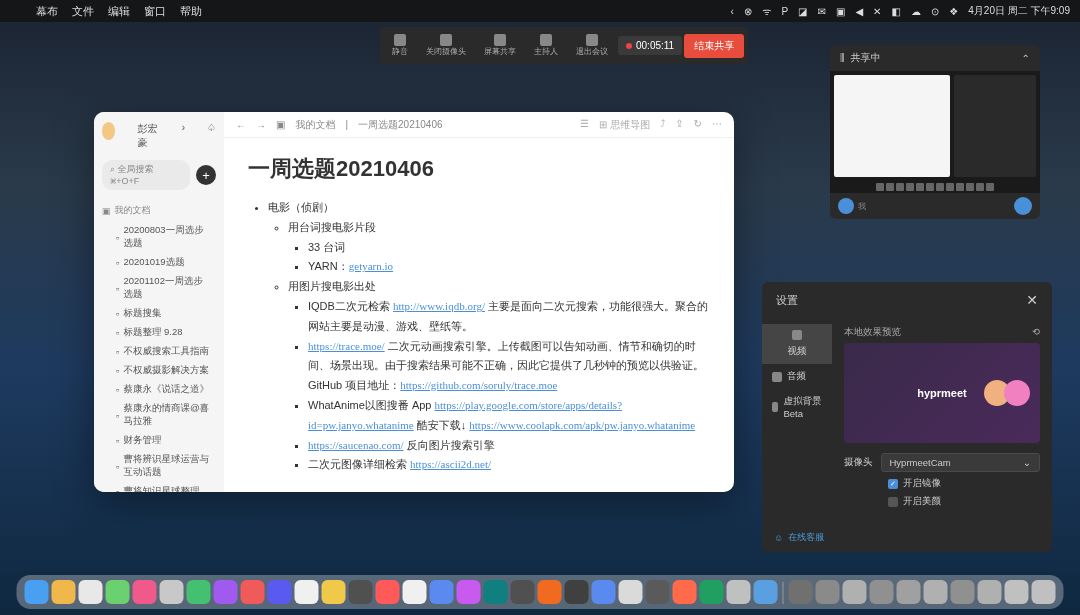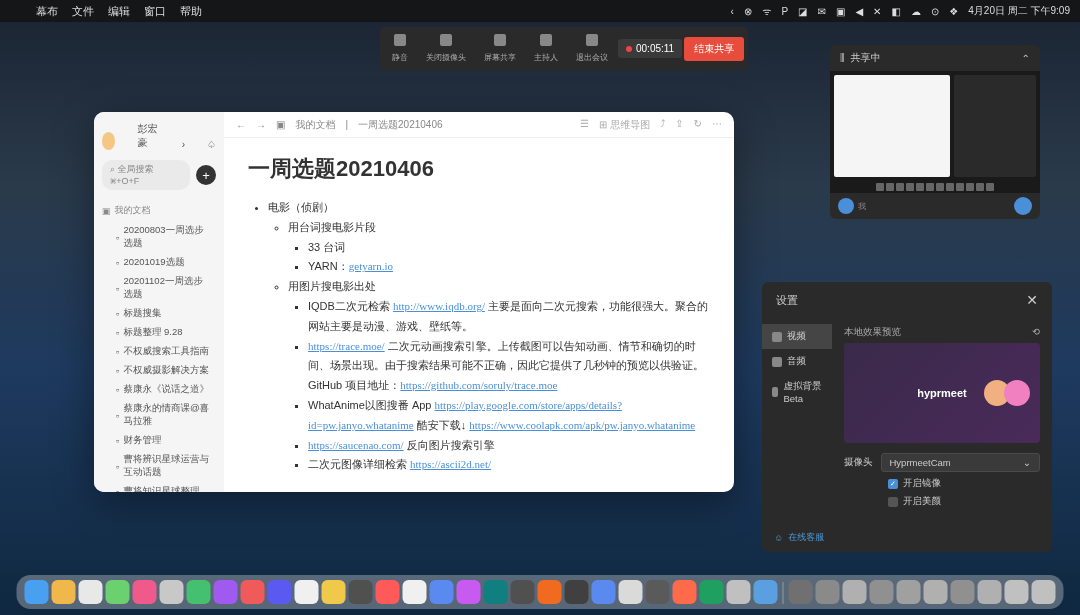--- a/index.html
+++ b/index.html
@@ -6,41 +6,41 @@
 body { width: 1080px; height: 615px; background: linear-gradient(180deg, #1a2332 0%, #2a3a4a 30%, #1e3a5f 60%, #0f2840 100%); position: relative; overflow: hidden; }
 
 
 .menubar { position: absolute; top: 0; left: 0; right: 0; height: 22px; background: rgba(20,20,20,0.85); display: flex; align-items: center; padding: 0 10px; color: #ddd; font-size: 11px; }
 .menubar-left { display: flex; gap: 14px; align-items: center; }
 .menubar-right { margin-left: auto; display: flex; gap: 10px; align-items: center; font-size: 10px; }
 .menu-icon { width: 12px; height: 12px; display: inline-flex; align-items: center; justify-content: center; }
 
 
 .meet-toolbar { position: absolute; top: 27px; left: 380px; display: flex; background: #2a2a2a; border-radius: 4px; padding: 4px; align-items: center; gap: 2px; }
-.meet-btn { display: flex; flex-direction: column; align-items: center; padding: 3px 8px; color: #aaa; font-size: 8px; gap: 6px; }
+.meet-btn { display: flex; flex-direction: column; align-items: center; padding: 3px 8px; color: #aaa; font-size: 8px; gap: 0; }
 .meet-btn .ico { width: 12px; height: 12px; background: #888; border-radius: 2px; }
 .meet-timer { background: #3a3a3a; padding: 4px 8px; border-radius: 3px; color: #fff; font-size: 10px; display: flex; align-items: center; gap: 4px; }
 .meet-timer .dot { width: 6px; height: 6px; background: #e44; border-radius: 50%; }
 .meet-end { background: #e74c3c; color: #fff; padding: 5px 10px; border-radius: 3px; font-size: 10px; }
 
 
 .preview-win { position: absolute; top: 45px; right: 40px; width: 210px; background: #2a2a2a; border-radius: 6px; overflow: hidden; }
 .preview-header { padding: 6px 10px; color: #ccc; font-size: 10px; display: flex; align-items: center; gap: 6px; }
 .preview-body { height: 110px; background: #1a1a1a; display: flex; padding: 4px; gap: 4px; }
 .preview-pane { flex: 1; background: #f5f5f5; border-radius: 2px; }
 .preview-pane.dark { background: #2a2a2a; flex: 0.7; }
 .preview-footer { padding: 4px 8px; color: #888; font-size: 8px; display: flex; align-items: center; }
 .preview-avatar { width: 16px; height: 16px; border-radius: 50%; background: #4a90d9; margin-right: 4px; }
 .preview-dock { height: 12px; background: #1a1a1a; display: flex; gap: 2px; padding: 2px; justify-content: center; }
 .preview-dock span { width: 8px; height: 8px; background: #666; border-radius: 1px; }
 
 
 .notes-win { position: absolute; top: 112px; left: 94px; width: 640px; height: 380px; background: #fff; border-radius: 10px; box-shadow: 0 10px 40px rgba(0,0,0,0.4); display: flex; overflow: hidden; }
 .notes-sidebar { width: 130px; background: #f5f5f5; padding: 10px 8px; display: flex; flex-direction: column; font-size: 10px; color: #555; }
-.notes-user { display: flex; align-items: flex-end; gap: 22px; margin-bottom: 10px; }
+.notes-user { display: flex; align-items: flex-start; gap: 22px; margin-bottom: 10px; }
 .notes-avatar { width: 18px; height: 18px; border-radius: 50%; background: #f4c884; }
 .notes-search { display: flex; align-items: center; gap: 6px; margin-bottom: 8px; }
 .notes-search-box { flex: 1; background: #eaeaea; border-radius: 10px; padding: 3px 8px; font-size: 9px; color: #888; }
 .notes-add { width: 20px; height: 20px; border-radius: 50%; background: #333; color: #fff; display: flex; align-items: center; justify-content: center; font-size: 13px; }
 .notes-section { margin-top: 6px; }
 .notes-section-title { font-size: 9px; color: #888; margin-bottom: 4px; display: flex; align-items: center; gap: 4px; }
 .notes-item { padding: 3px 4px 3px 14px; font-size: 9.5px; color: #555; display: flex; align-items: center; gap: 4px; cursor: pointer; }
 
 .notes-main { flex: 1; display: flex; flex-direction: column; }
 .notes-toolbar { height: 26px; display: flex; align-items: center; padding: 0 12px; gap: 10px; color: #888; font-size: 10px; border-bottom: 1px solid #eee; }
@@ -52,21 +52,21 @@
 .notes-content ul ul ul { list-style: square; }
 .notes-content a { color: #4a90d9; text-decoration: underline; font-family: Liberation Serif, serif; }
 
 
 .settings-win { position: absolute; top: 282px; right: 28px; width: 290px; height: 270px; background: #2a2a2a; border-radius: 6px; color: #ccc; display: flex; flex-direction: column; }
 .settings-header { padding: 10px 14px; font-size: 11px; display: flex; align-items: center; }
 .settings-close { margin-left: auto; color: #ccc; font-size: 14px; cursor: pointer; }
 .settings-body { flex: 1; display: flex; }
 .settings-nav { width: 70px; padding: 6px 0; }
 .settings-nav-item { padding: 6px 10px; font-size: 9.5px; display: flex; align-items: center; gap: 5px; cursor: pointer; }
-.settings-nav-item.active { background: #454545; }
+.settings-nav-item.active { background: #454545; flex-direction: column; }
 .settings-nav-item .nav-ico { width: 10px; height: 10px; background: #888; border-radius: 2px; }
 .settings-right { flex: 1; padding: 8px 12px; }
 .preview-label { font-size: 9.5px; color: #aaa; margin-bottom: 4px; display: flex; justify-content: space-between; }
 .hyprmeet-preview { height: 100px; background: linear-gradient(135deg, #3a2a4a, #4a2a5a); border-radius: 4px; display: flex; align-items: center; justify-content: center; position: relative; }
 .hyprmeet-logo { color: #fff; font-size: 11px; font-weight: 600; }
 .hyprmeet-avatars { position: absolute; right: 10px; display: flex; }
 .hyprmeet-avatars span { width: 26px; height: 26px; border-radius: 50%; }
 .settings-row { display: flex; align-items: center; gap: 8px; margin-top: 10px; font-size: 9.5px; }
 .settings-select { flex: 1; background: #3a3a3a; border: 1px solid #4a4a4a; border-radius: 3px; padding: 3px 8px; color: #ccc; font-size: 9.5px; display: flex; justify-content: space-between; }
 .settings-check { display: flex; align-items: center; gap: 5px; font-size: 9.5px; margin-top: 5px; margin-left: 44px; }

